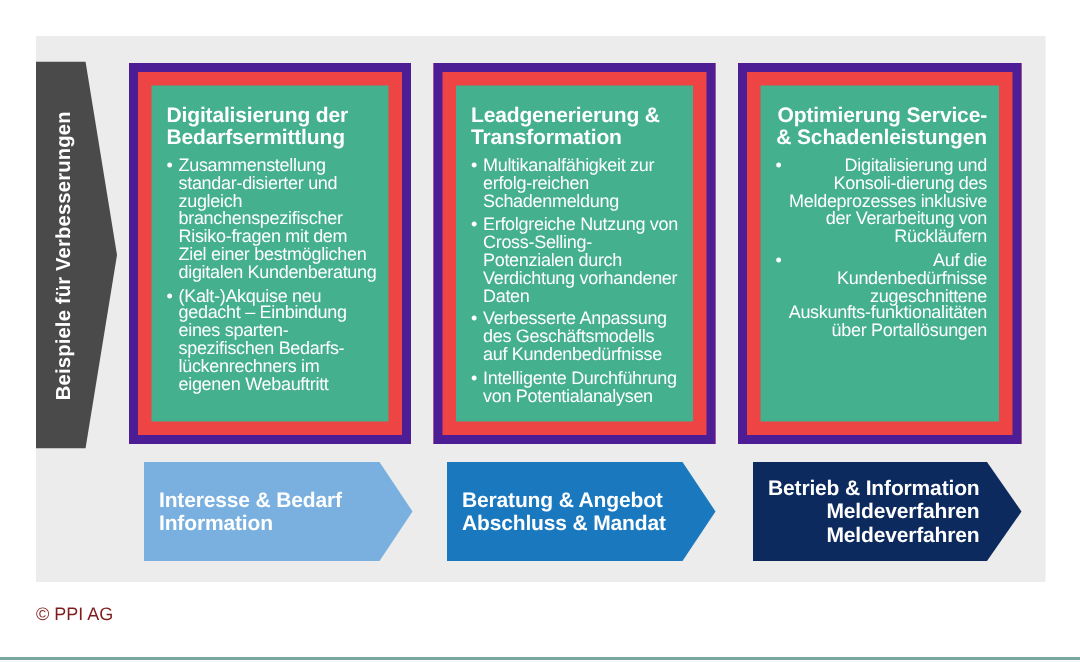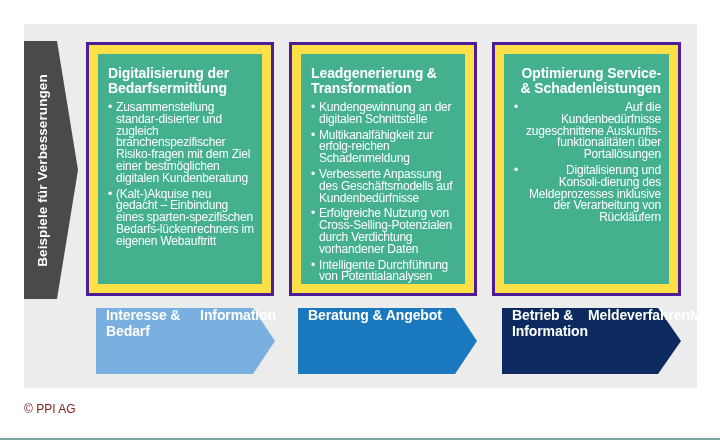--- a/index.html
+++ b/index.html
@@ -20,21 +20,21 @@
     position: absolute; left: 24px; top: 41px; width: 36px; height: 258px;
     display: flex; align-items: center; justify-content: center;
   }
   .side-label span {
     display: block; white-space: nowrap;
     transform: rotate(-90deg);
     color: #ffffff; font-weight: bold; font-size: 13.5px; letter-spacing: 0.1px;
   }
   .card {
     position: absolute; top: 42px; height: 254px;
-    background: #fde047; border: 3px solid #4c1d95; box-sizing: border-box;
+    background: #ef4444; border: 6px solid #4c1d95; box-sizing: border-box;
   }
   .card-inner {
     position: absolute; left: 9px; top: 9px; right: 9px; bottom: 9px;
     background: #45b08e; color: #ffffff;
     padding: 12px 8px 8px 10px; box-sizing: border-box;
   }
   .card-title {
     font-weight: bold; font-size: 14px; line-height: 15px; margin-bottom: 6px;
     letter-spacing: -0.1px;
   }
@@ -45,21 +45,21 @@
   }
   .card-list li::before {
     content: "\2022"; position: absolute; left: 0; top: 0;
   }
   .phase {
     position: absolute; top: 308px; height: 66px;
   }
   .phase svg { position: absolute; left: 0; top: 0; }
   .phase-label {
     position: absolute; left: 10px; top: 0; height: 66px;
-    display: flex; justify-content: center;
+    display: flex; flex-direction: column; justify-content: center;
     color: #ffffff; font-weight: bold; font-size: 14px; line-height: 15.5px;
     letter-spacing: -0.1px;
   }
   .copyright {
     position: absolute; left: 24px; top: 402px; font-size: 12px; color: #7f1d1d;
   }
   .bottom-line {
     position: absolute; left: 0; top: 438px; width: 720px; height: 2px; background: #7aa8a0;
   }
 </style>
@@ -84,59 +84,59 @@
       <li>Zusammenstellung standar-disierter und zugleich branchenspezifischer Risiko-fragen mit dem Ziel einer bestmöglichen digitalen Kundenberatung</li>
       <li>(Kalt-)Akquise neu gedacht – Einbindung eines sparten-spezifischen Bedarfs-lückenrechners im eigenen Webauftritt</li>
     </ul>
   </div>
 </div>
 
 <div class="card" style="left:289px; width:188px;">
   <div class="card-inner">
     <div class="card-title">Leadgenerierung &amp; Transformation</div>
     <ul class="card-list">
-      <li>Kundengewinnung an der digitalen Schnittstelle</li>
       <li>Multikanalfähigkeit zur erfolg-reichen Schadenmeldung</li>
+      <li>Erfolgreiche Nutzung von Cross-Selling-Potenzialen durch Verdichtung vorhandener Daten</li>
       <li>Verbesserte Anpassung des Geschäftsmodells auf Kundenbedürfnisse</li>
-      <li>Erfolgreiche Nutzung von Cross-Selling-Potenzialen durch Verdichtung vorhandener Daten</li>
       <li>Intelligente Durchführung von Potentialanalysen</li>
     </ul>
   </div>
 </div>
 
 <div class="card" style="left:492px; width:189px;text-align:right;">
   <div class="card-inner">
     <div class="card-title">Optimierung Service- &amp; Schadenleistungen</div>
     <ul class="card-list">
+      <li>Digitalisierung und Konsoli-dierung des Meldeprozesses inklusive der Verarbeitung von Rückläufern</li>
       <li>Auf die Kundenbedürfnisse zugeschnittene Auskunfts-funktionalitäten über Portallösungen</li>
-      <li>Digitalisierung und Konsoli-dierung des Meldeprozesses inklusive der Verarbeitung von Rückläufern</li>
     </ul>
   </div>
 </div>
 
 <div class="phase" style="left:96px; width:180px;">
   <svg width="180" height="66" viewBox="0 0 180 66">
     <polygon points="0,0 157,0 179,33 157,66 0,66" fill="#79b0df"></polygon>
   </svg>
   <div class="phase-label">
     <div>Interesse &amp; Bedarf</div>
     <div>Information</div>
   </div>
 </div>
 
 <div class="phase" style="left:298px; width:180px;">
   <svg width="180" height="66" viewBox="0 0 180 66">
     <polygon points="0,0 157,0 179,33 157,66 0,66" fill="#1a78bf"></polygon>
   </svg>
   <div class="phase-label">
     <div>Beratung &amp; Angebot</div>
+    <div>Abschluss &amp; Mandat</div>
   </div>
 </div>
 
-<div class="phase" style="left:502px; width:180px;">
+<div class="phase" style="left:502px; width:180px;text-align:right;">
   <svg width="180" height="66" viewBox="0 0 180 66">
     <polygon points="0,0 156,0 179,33 156,66 0,66" fill="#0c2a5e"></polygon>
   </svg>
   <div class="phase-label">
     <div>Betrieb &amp; Information</div>
     <div>Meldeverfahren</div>
     <div>Meldeverfahren</div>
   </div>
 </div>
 

